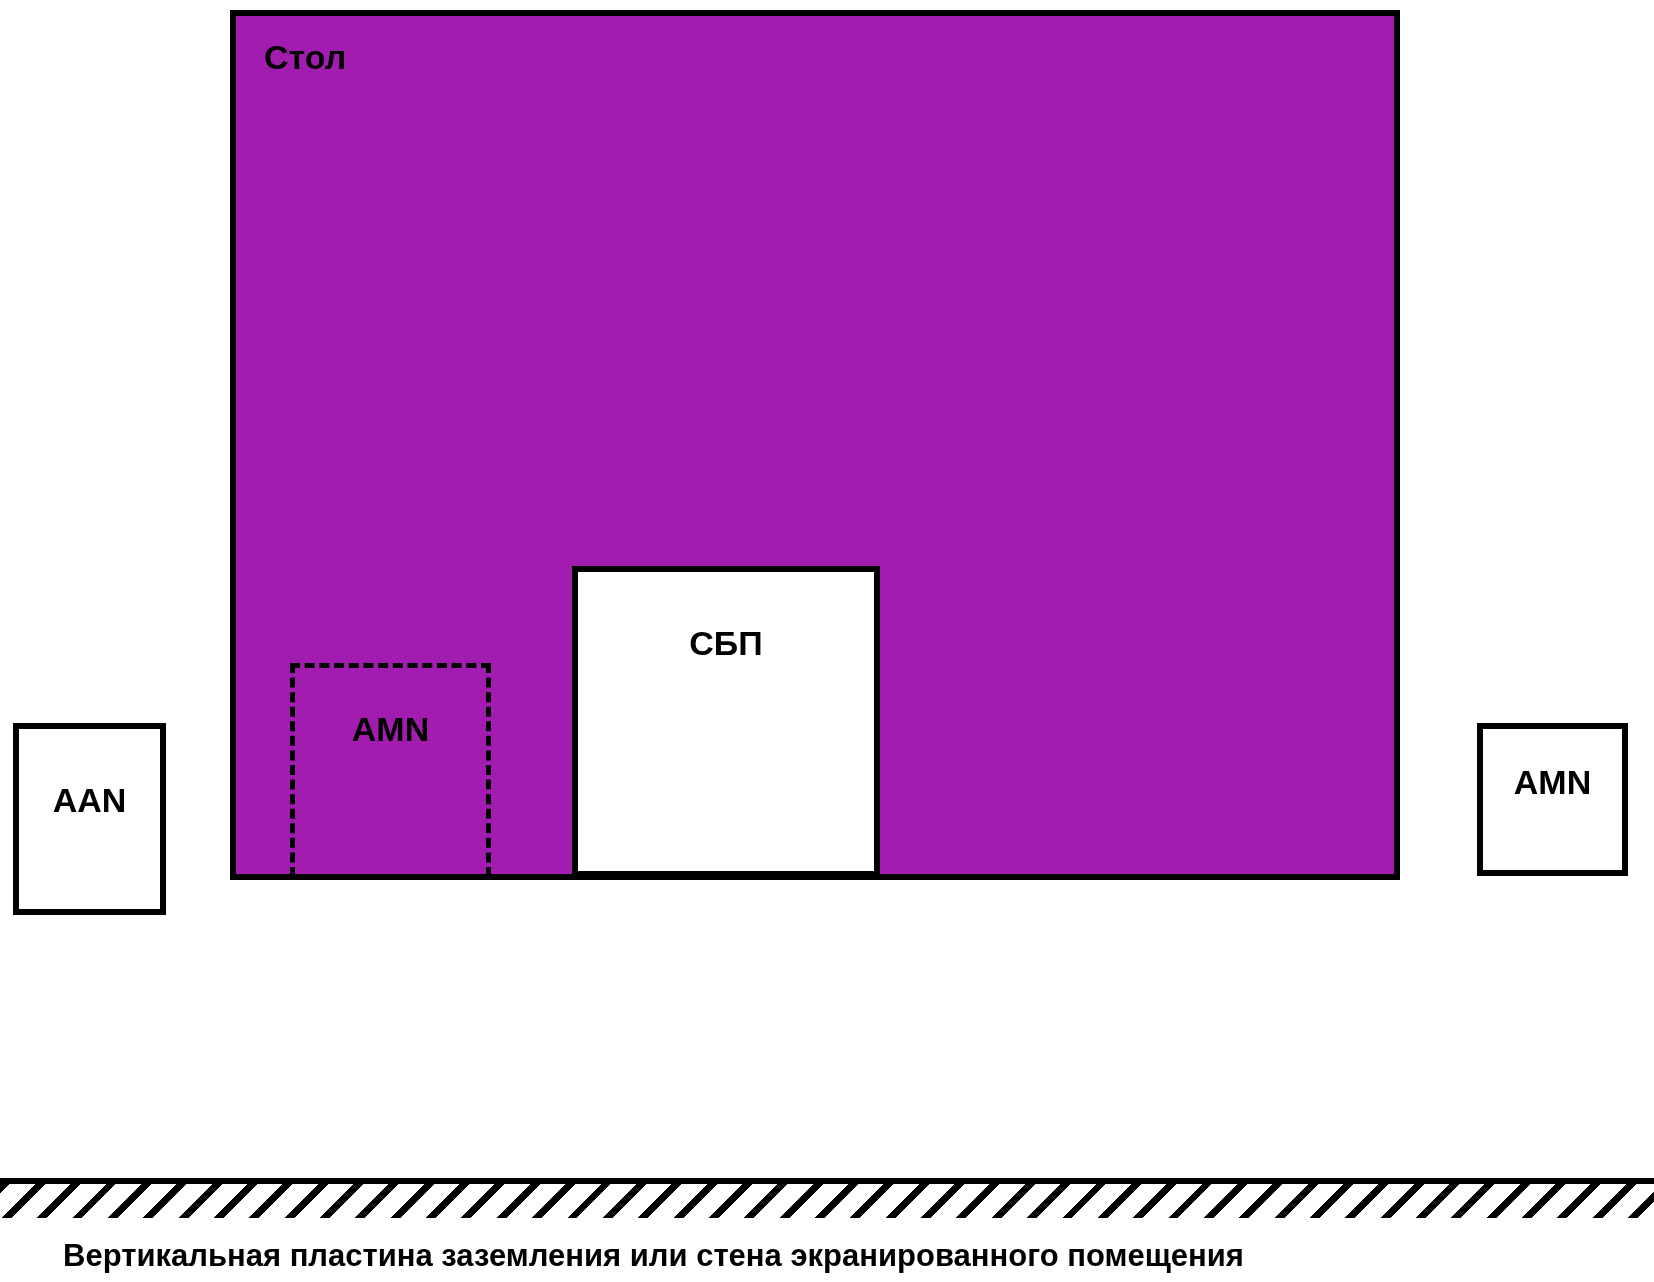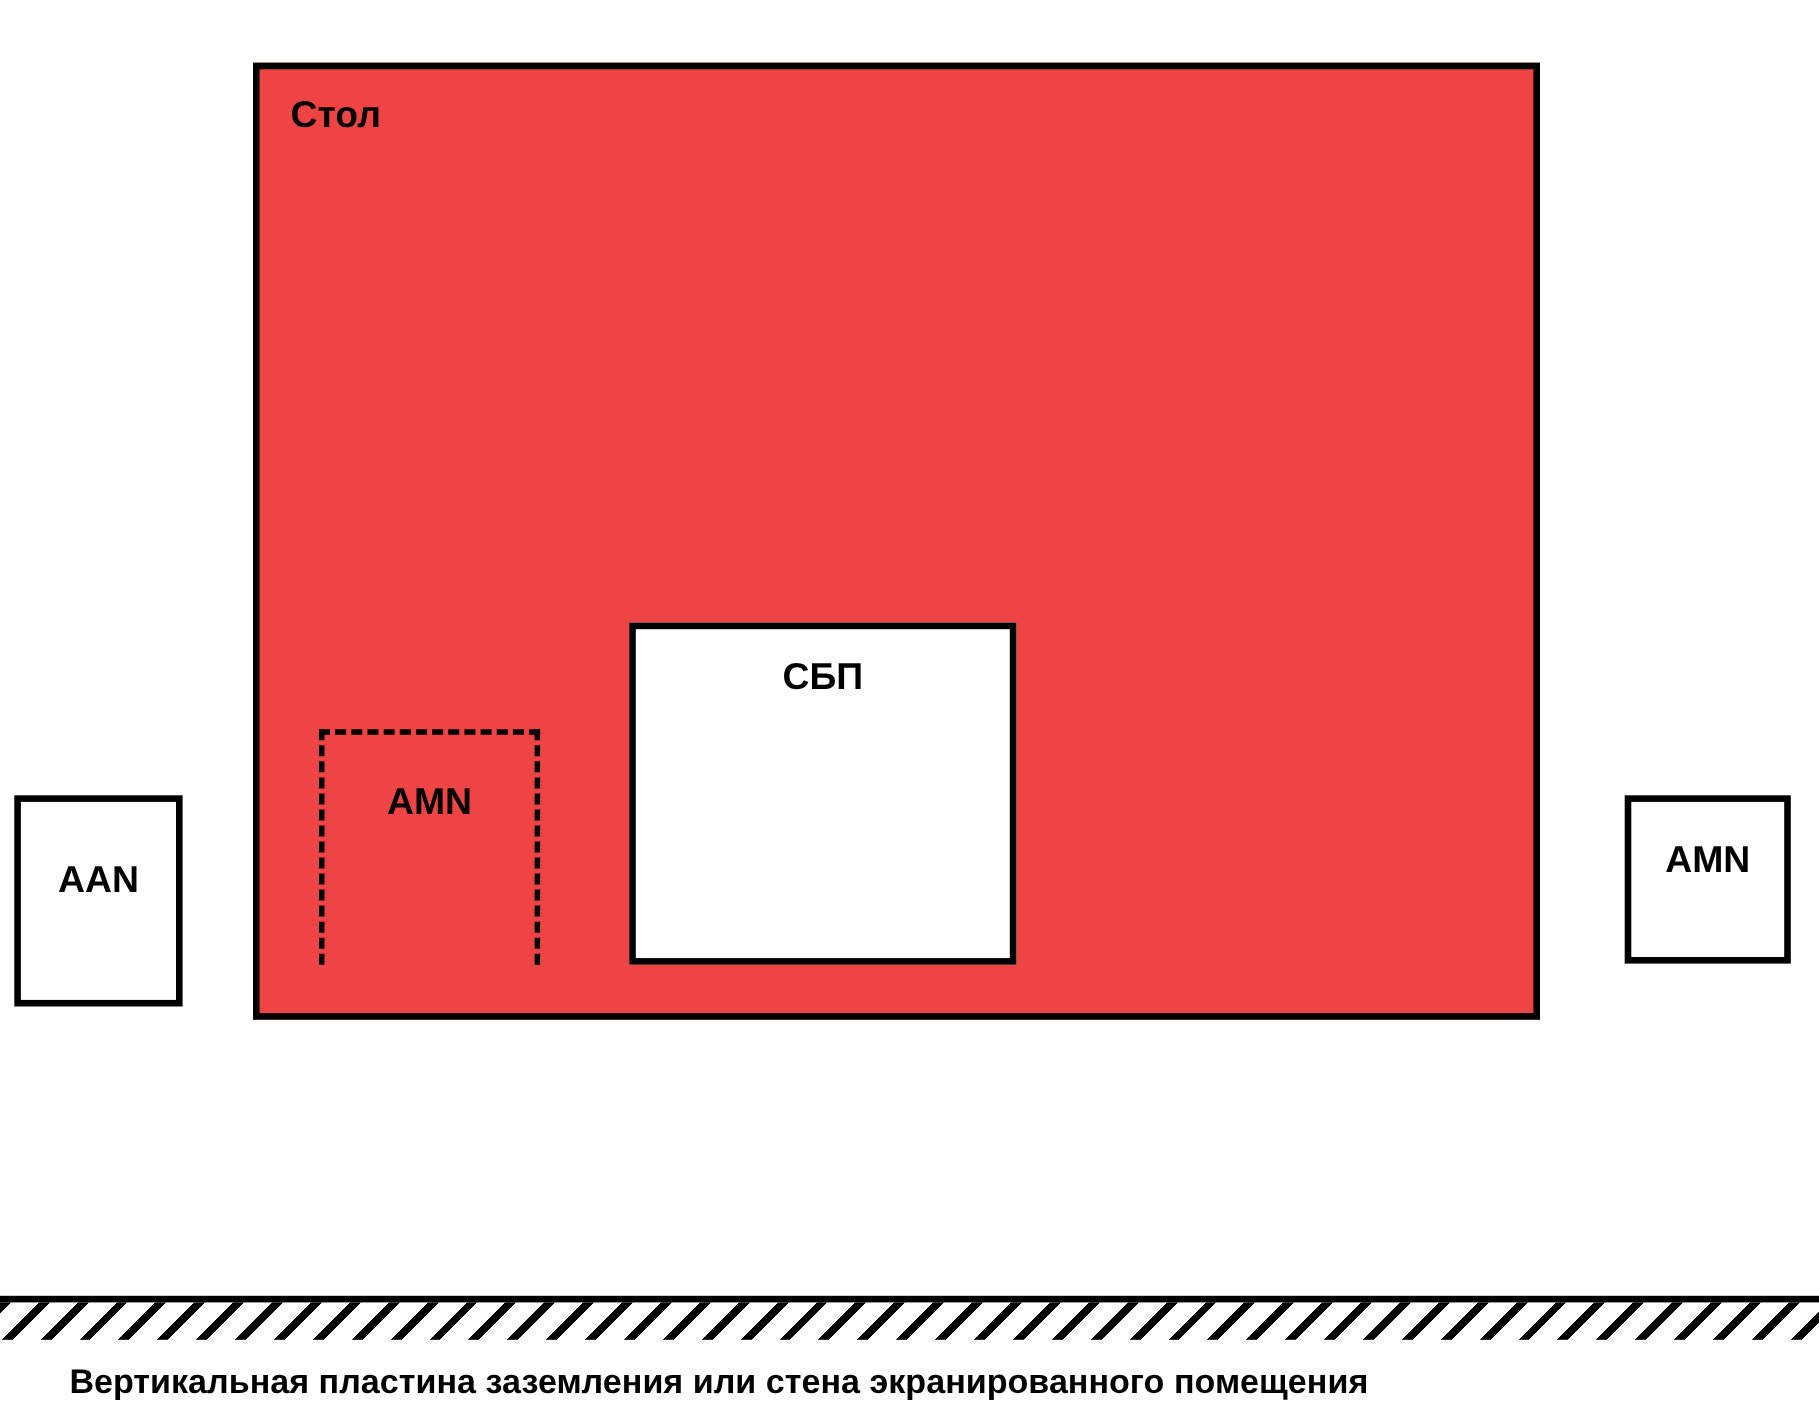--- a/index.html
+++ b/index.html
@@ -22,22 +22,21 @@
     align-items: flex-start;
     font-size: 34px;
     font-weight: bold;
     background: #ffffff;
   }
 
   .table-outline {
     left: 230px; top: 10px;
     width: 1170px; height: 870px;
     border: 6px solid #000;
-    background: #ef4444;
-    margin-top: 47px;
+    background: #a21caf;
   }
   .table-label {
     position: absolute;
     left: 28px; top: 22px;
     font-size: 34px;
     font-weight: bold;
   }
 
   .ae-box   { left: 10px;   top: 134px; width: 153px; height: 160px; padding-top: 30px; }
   .aan-box  { left: 13px;   top: 723px; width: 153px; height: 192px; padding-top: 52px; }
@@ -46,21 +45,21 @@
   .amn-dashed-box {
     left: 290px; top: 663px;
     width: 201px; height: 214px;
     border: 5px dashed #000;
     border-bottom: none;
     display: flex; justify-content: center; align-items: flex-start;
     padding-top: 42px;
     font-size: 34px; font-weight: bold;
   }
 
-  .sbp-box  { left: 572px;  top: 566px; width: 352px; height: 311px; padding-top: 24px; }
+  .sbp-box  { left: 572px;  top: 566px; width: 308px; height: 311px; padding-top: 52px; }
   .load-box { left: 1003px; top: 566px; width: 310px; height: 311px; padding-top: 52px; }
 
   
   .dim-arrow { left: 1103px; top: 883px; width: 44px; height: 295px; }
   .dim-shaft {
     position: absolute;
     left: 50%; margin-left: -2.5px;
     width: 5px; top: 18px; bottom: 18px;
     background: #000;
   }

